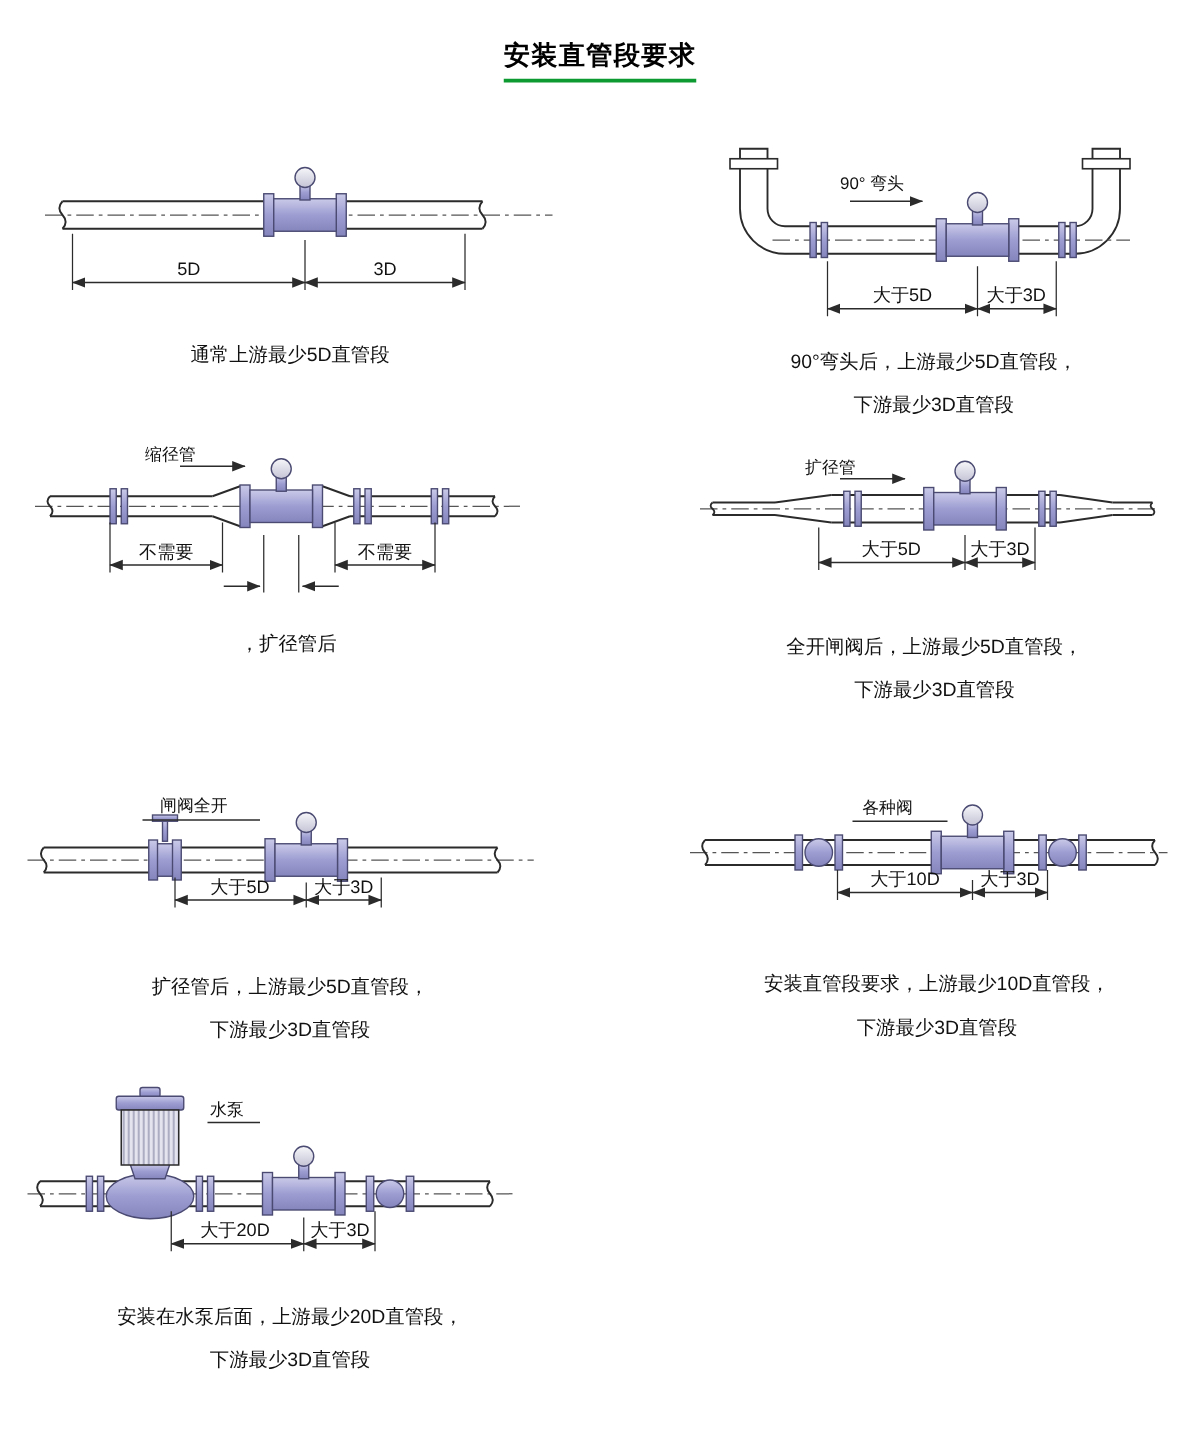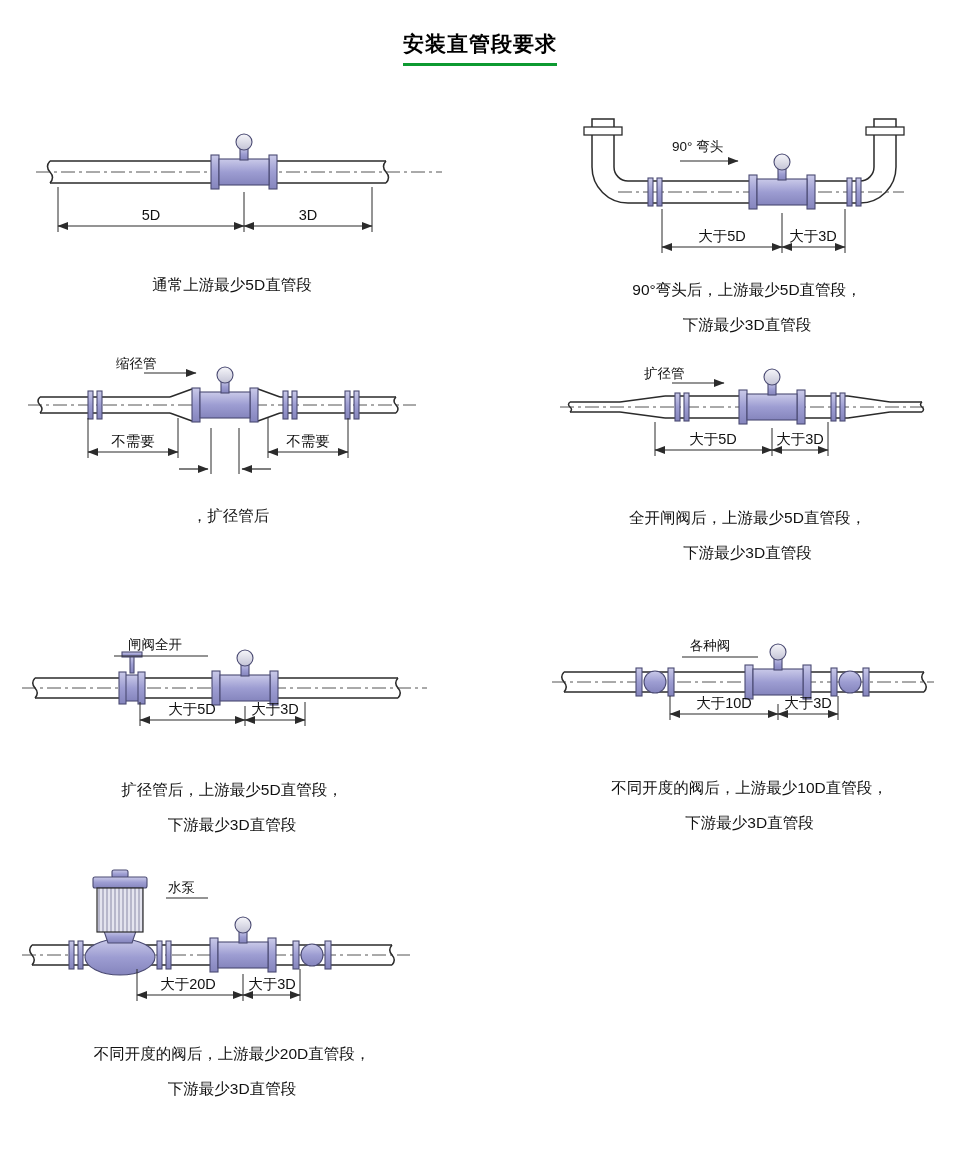--- a/index.html
+++ b/index.html
@@ -230,21 +230,21 @@
         <line class="ext" x1="226" y1="72" x2="226" y2="88"></line>
         <line class="ext" x1="286" y1="64" x2="286" y2="88"></line>
         <line class="dim" x1="118" y1="82" x2="226" y2="82" marker-start="url(#arr)" marker-end="url(#arr)"></line>
         <line class="dim" x1="226" y1="82" x2="286" y2="82" marker-start="url(#arr)" marker-end="url(#arr)"></line>
         <text class="dt" x="172" y="76">大于10D</text>
         <text class="dt" x="256" y="76">大于3D</text>
       </g>
     </svg>
   </div>
   <div class="caption" style="left:552px; top:770px; width:395px;">
-    <div>不同开度的阀后，上游最少10D直管段，</div>
+    <div>安装直管段要求，上游最少10D直管段，</div>
     <div>下游最少3D直管段</div>
   </div>
 
   <div class="fig" style="left:22px; top:862px;">
     <svg width="420" height="160">
       <line class="cl" x1="0" y1="93" x2="388" y2="93"></line>
       <path class="pl" d="M10,83 H370 M10,103 H370"></path>
       <path class="pl" d="M10,83 q-4.5,5 0,10 q4.5,5 0,10 M370,83 q-4.5,5 0,10 q4.5,5 0,10"></path>
       <g>
         <use href="#fpair" x="54" y="93"></use>
@@ -264,17 +264,17 @@
         <line class="ext" x1="221" y1="112" x2="221" y2="139"></line>
         <line class="ext" x1="278" y1="107" x2="278" y2="139"></line>
         <line class="dim" x1="115" y1="133" x2="221" y2="133" marker-start="url(#arr)" marker-end="url(#arr)"></line>
         <line class="dim" x1="221" y1="133" x2="278" y2="133" marker-start="url(#arr)" marker-end="url(#arr)"></line>
         <text class="dt" x="166" y="127">大于20D</text>
         <text class="dt" x="250" y="127">大于3D</text>
       </g>
     </svg>
   </div>
   <div class="caption" style="left:22px; top:1036px; width:420px;">
-    <div>不同开度的阀后，上游最少20D直管段，</div>
+    <div>安装在水泵后面，上游最少20D直管段，</div>
     <div>下游最少3D直管段</div>
   </div>
 
 </div>
 
 </body></html>

